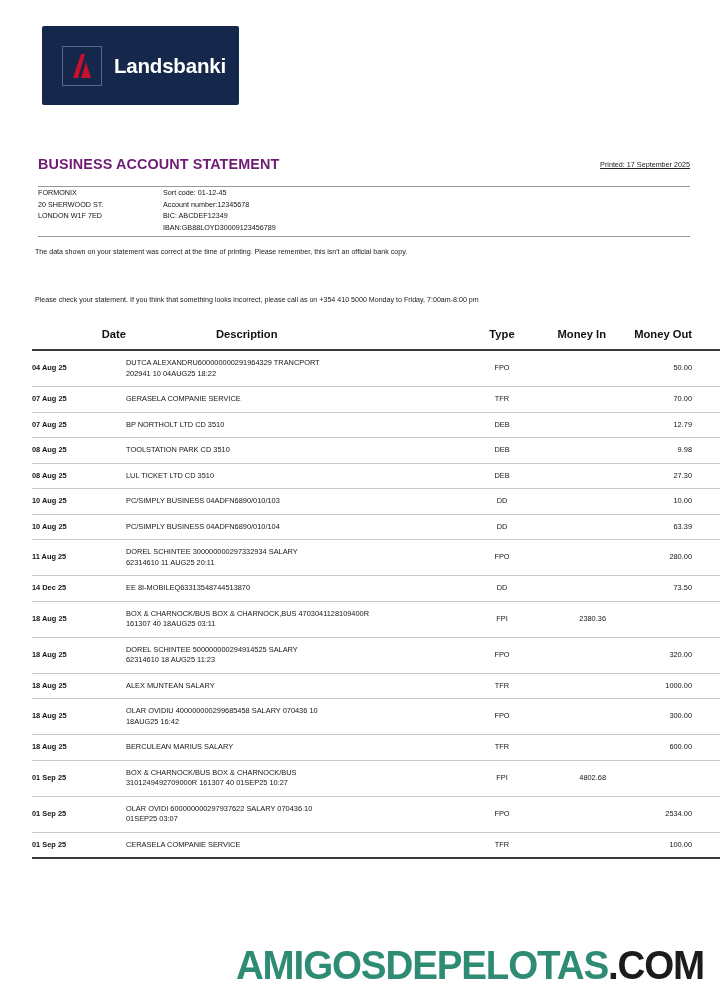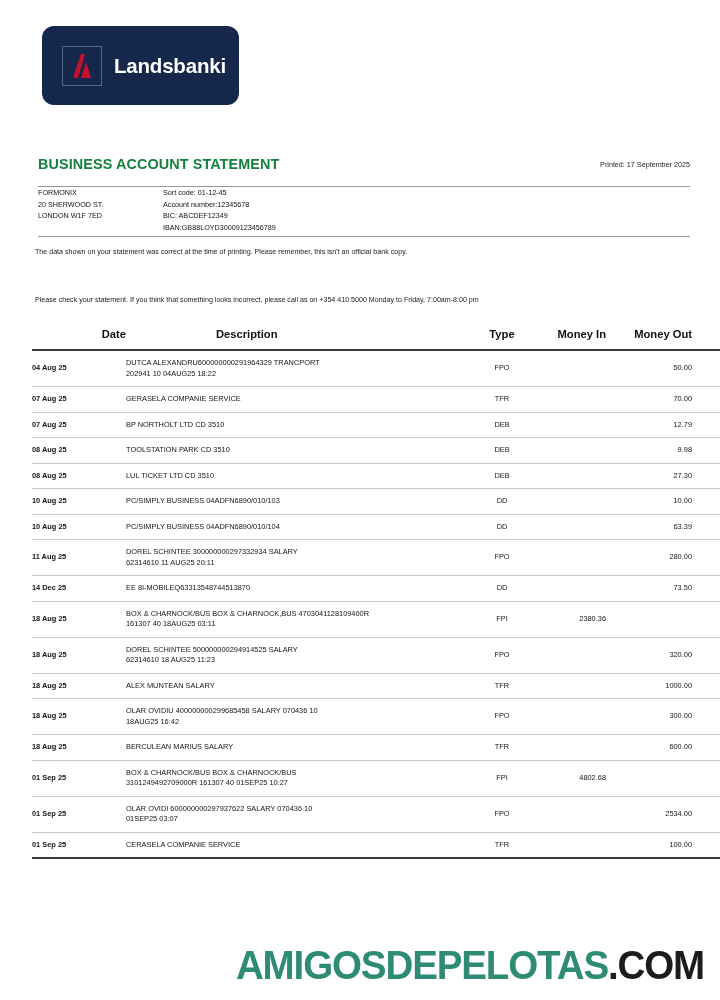--- a/index.html
+++ b/index.html
@@ -23,21 +23,21 @@
   }
 
   
   .logo-wrap {
     position: absolute;
     left: 42px;
     top: 26px;
     width: 197px;
     height: 79px;
     background: #15274a;
-    border-radius: 12px;
+    border-radius: 2px;
     display: flex;
     align-items: center;
     padding-left: 20px;
     box-sizing: border-box;
   }
   .logo-mark {
     width: 40px;
     height: 40px;
     border: 1.5px solid #54688f;
     box-sizing: border-box;
@@ -64,28 +64,29 @@
     right: 30px;
     top: 156px;
     display: flex;
     align-items: flex-end;
     justify-content: space-between;
   }
   .doc-title {
     font-size: 14.4px;
     font-weight: bold;
     letter-spacing: 0.1px;
-    color: #15803d;
+    color: #701a75;
     margin: 0;
   }
   .printed {
     font-size: 7.2px;
     color: #222222;
     padding-bottom: 3px;
     white-space: nowrap;
+    text-decoration: underline;
   }
   .title-rule {
     position: absolute;
     left: 38px;
     right: 30px;
     top: 186px;
     border-top: 1px solid #999999;
   }
 
   

